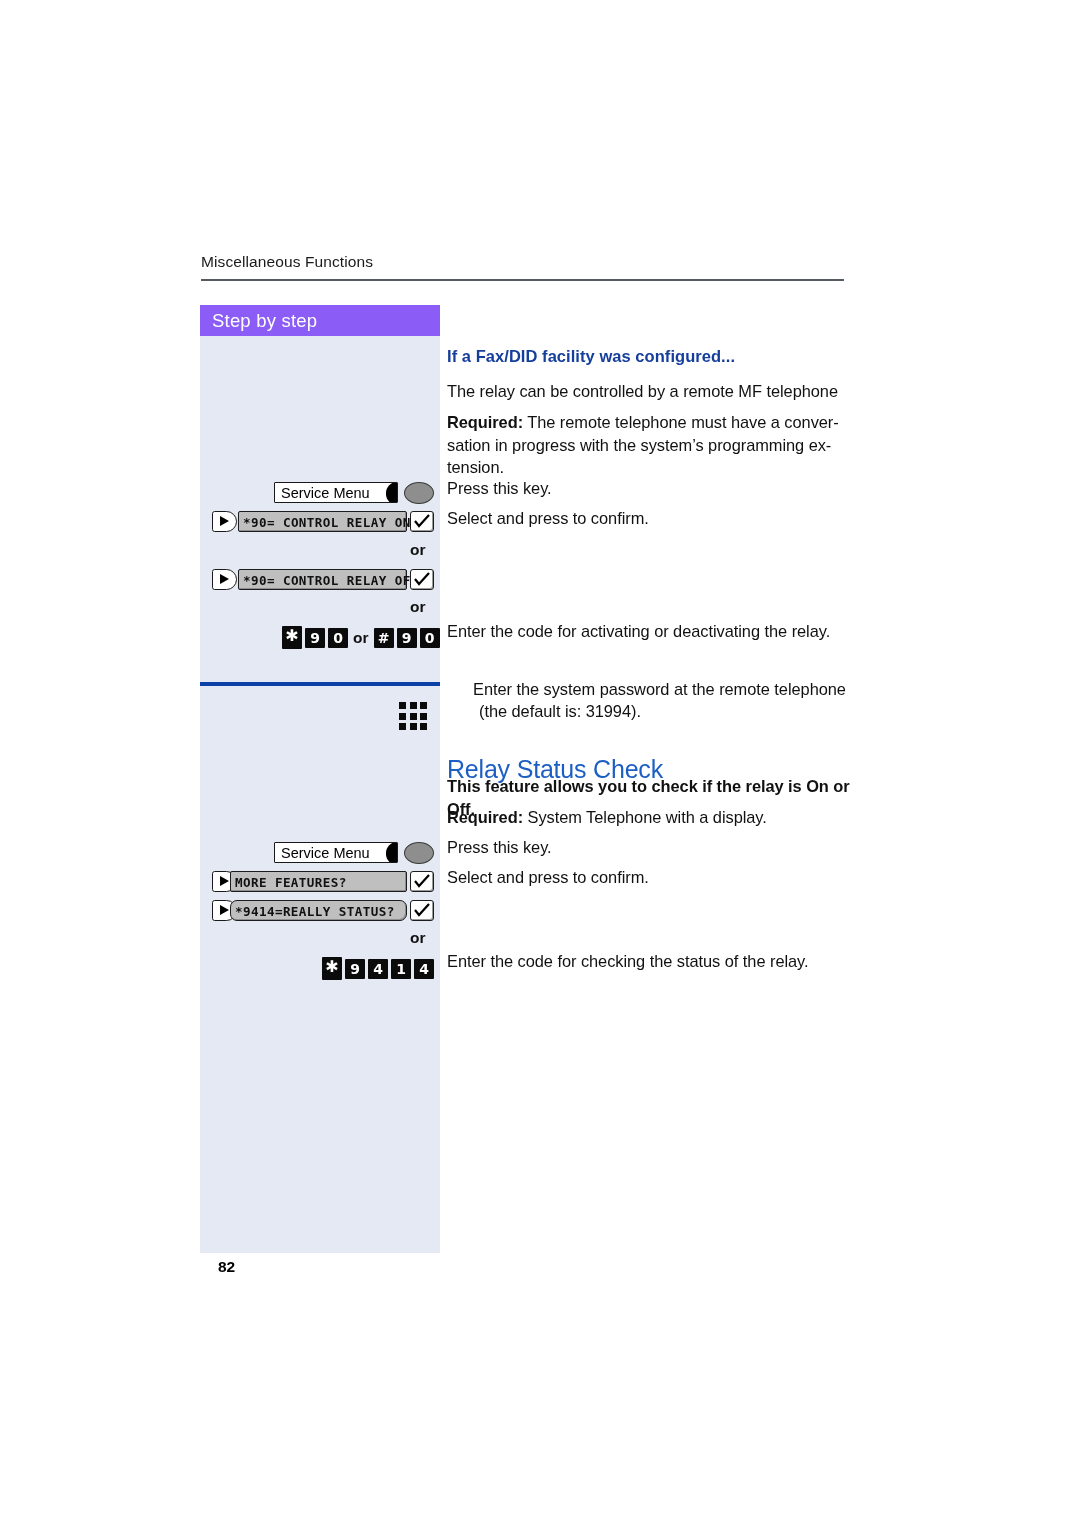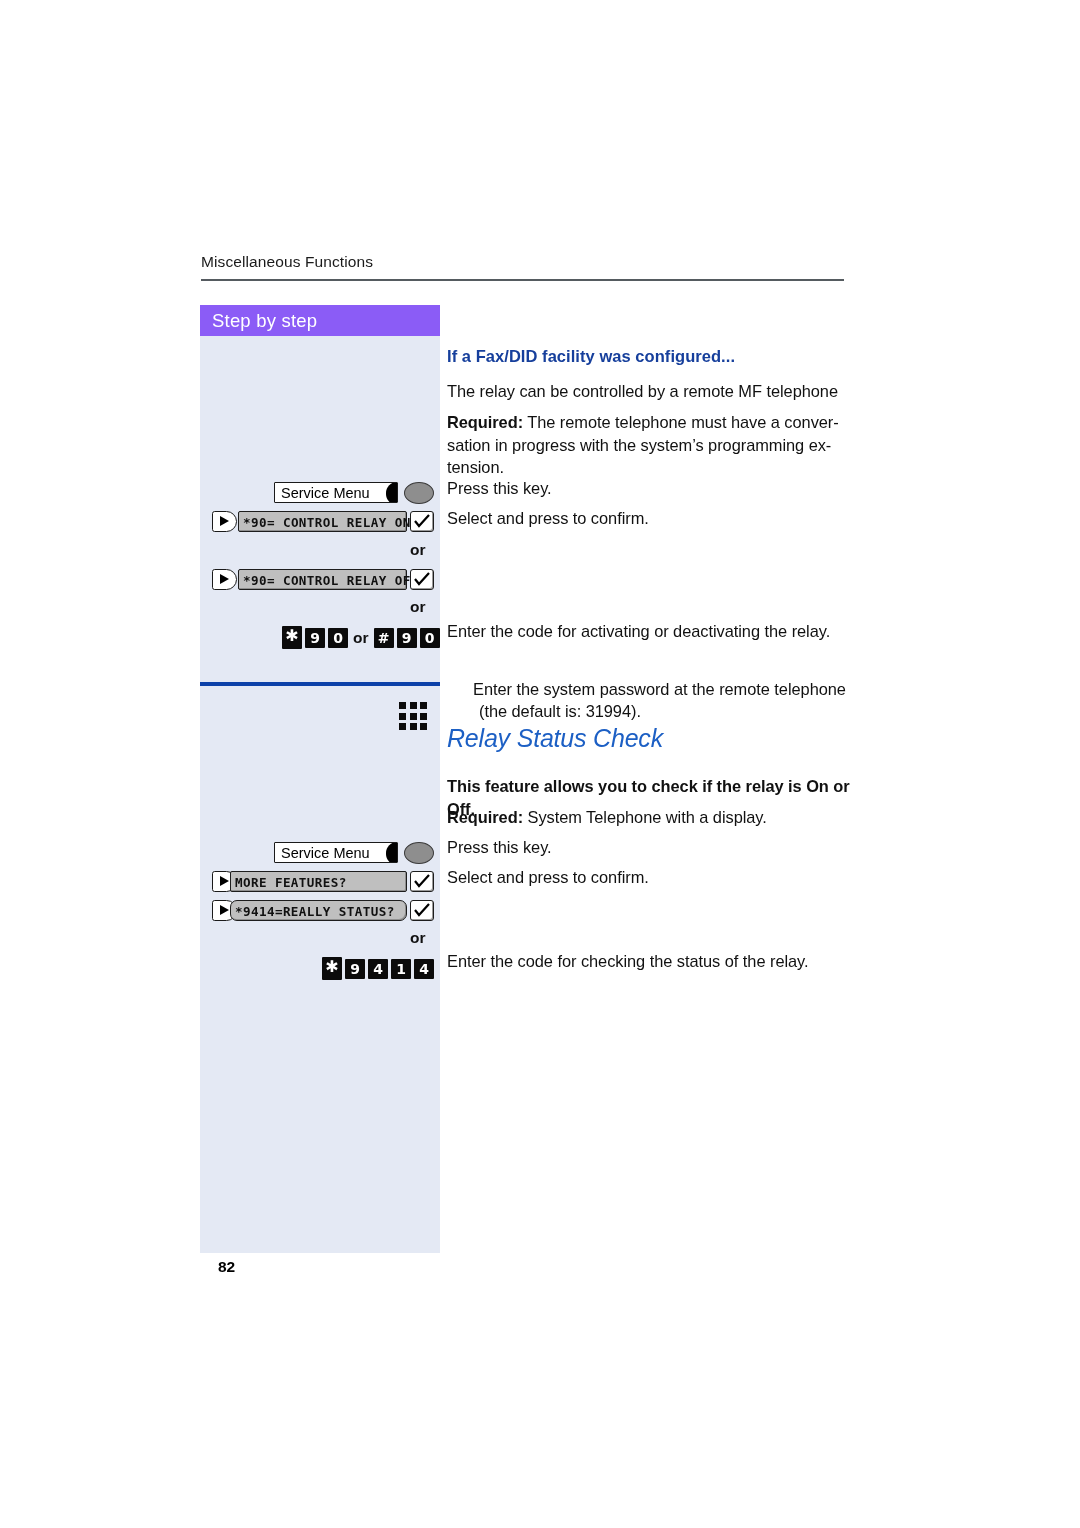--- a/index.html
+++ b/index.html
@@ -380,21 +380,21 @@
 
     <div class="btext" style="left:0px; top:172px; width:400px;">Press this key.</div>
 
     <div class="btext" style="left:0px; top:202px; width:400px;">Select and press to confirm.</div>
 
     <div class="btext" style="left:0px; top:315px; width:420px;">Enter the code for activating or deactivating the relay.</div>
 
     <div class="btext" style="left:0px; top:373px; width:400px;margin-left:26px;">Enter the system password at the remote telephone</div>
     <div class="btext" style="left:0px; top:395px; width:400px;margin-left:32px;">(the default is: 31994).</div>
 
-    <div class="feature-title" style="left:0px; top:419px; width:400px;font-style:italic;">Relay Status Check</div>
+    <div class="feature-title" style="left:0px; top:450px; width:400px;">Relay Status Check</div>
 
     <div class="btext" style="left:0px; top:470px; width:420px;font-weight:bold;">This feature allows you to check if the relay is On or Off.</div>
 
     <div class="btext" style="left:0px; top:501px; width:400px;">
       <b>Required:</b><span> System Telephone with a display.</span>
     </div>
 
     <div class="btext" style="left:0px; top:531px; width:400px;">Press this key.</div>
 
     <div class="btext" style="left:0px; top:561px; width:400px;">Select and press to confirm.</div>

